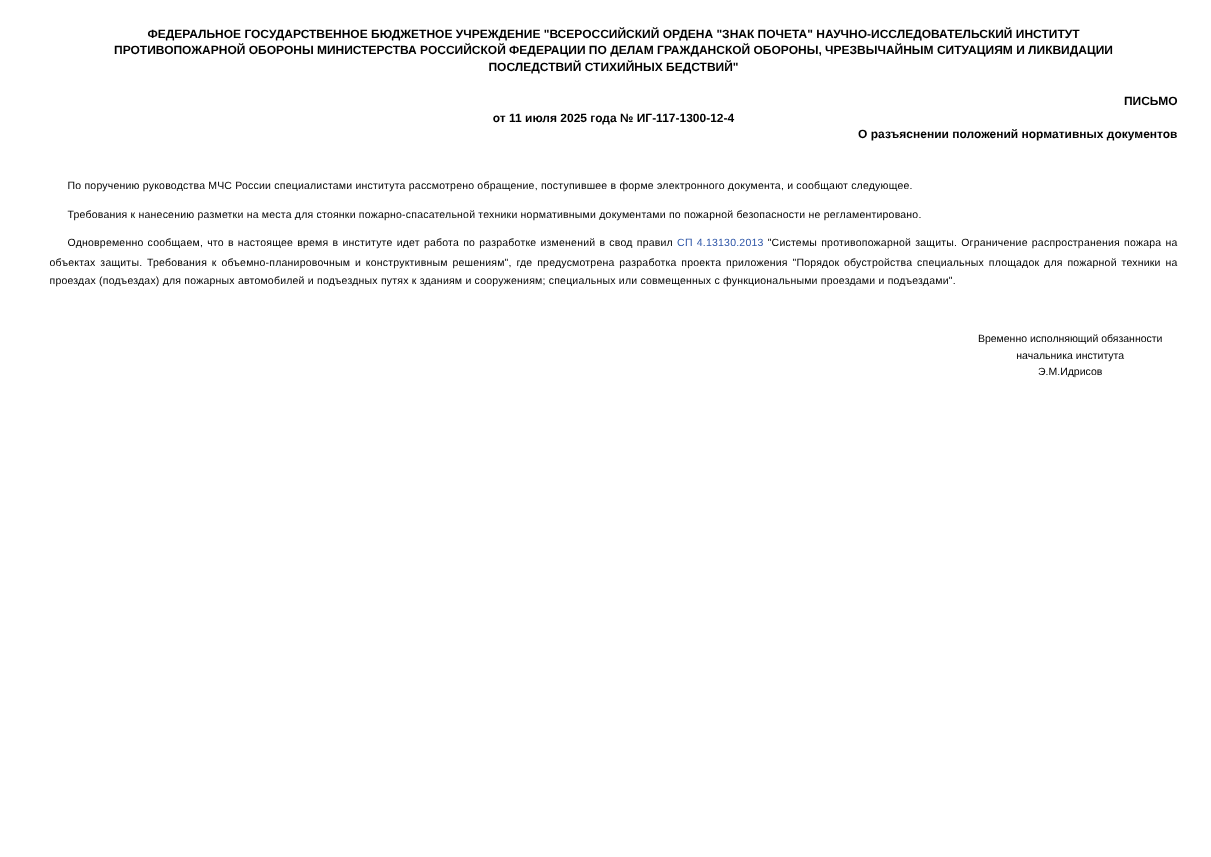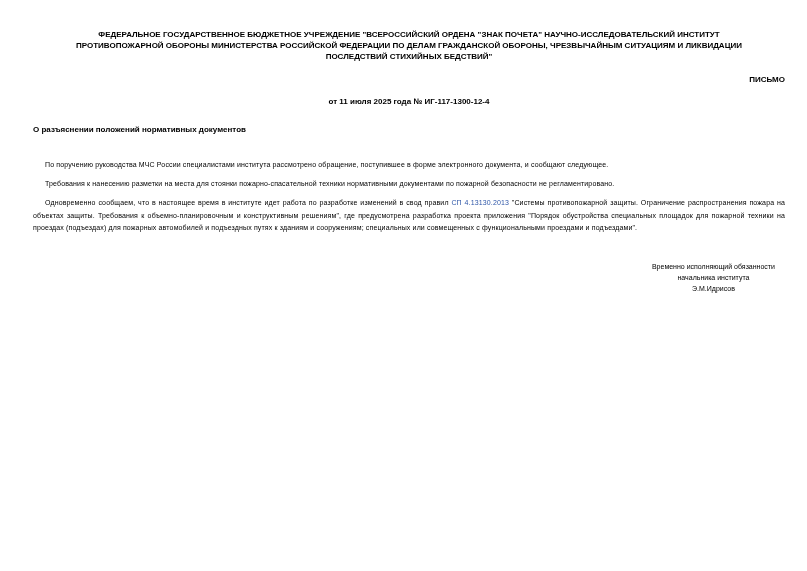--- a/index.html
+++ b/index.html
@@ -11,21 +11,21 @@
     width: 807px;
     height: 571px;
     font-family: "Liberation Sans", sans-serif;
     color: #000000;
     overflow: hidden;
   }
   .page {
     box-sizing: border-box;
     width: 807px;
     height: 569px;
-    padding: 29px 22px 0 33px;
+    padding: 17px 22px 0 33px;
     background: #ffffff;
   }
   .org-name {
     font-size: 8px;
     font-weight: bold;
     line-height: 11px;
     text-align: center;
     max-width: 700px;
     margin: 0 auto;
   }
@@ -34,28 +34,26 @@
     font-weight: bold;
     line-height: 11px;
     text-align: right;
     margin-top: 12px;
   }
   .date-num {
     font-size: 8px;
     font-weight: bold;
     line-height: 11px;
     text-align: center;
-    margin-top: 11px;
   }
   .subject {
     font-size: 8px;
     font-weight: bold;
     line-height: 11px;
-    text-align: left;
-    margin-top: 17px;
+    text-align: right;
   }
   .para {
     font-size: 7px;
     letter-spacing: 0.02em;
     line-height: 12.5px;
     margin: 0;
     text-indent: 12px;
   }
   .para.p1 { margin-top: 24px; }
   .para.p2 { margin-top: 6px; }

